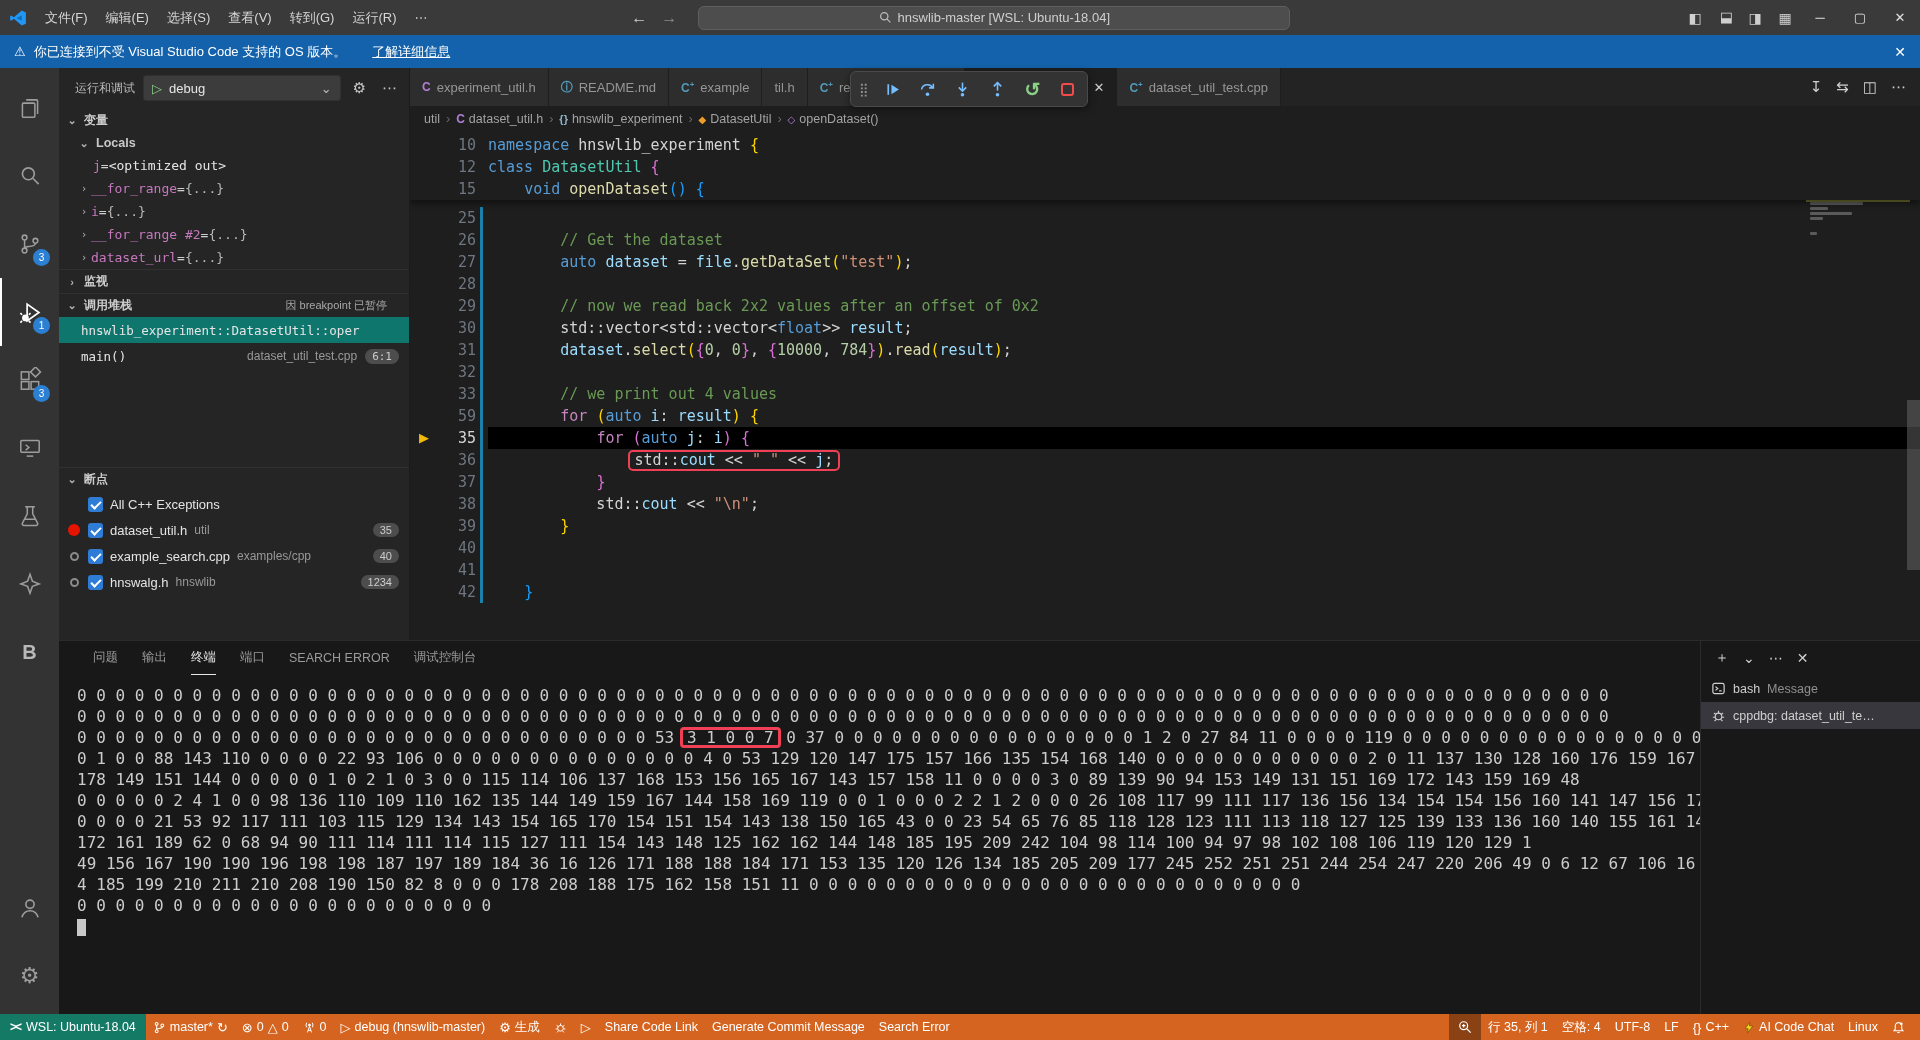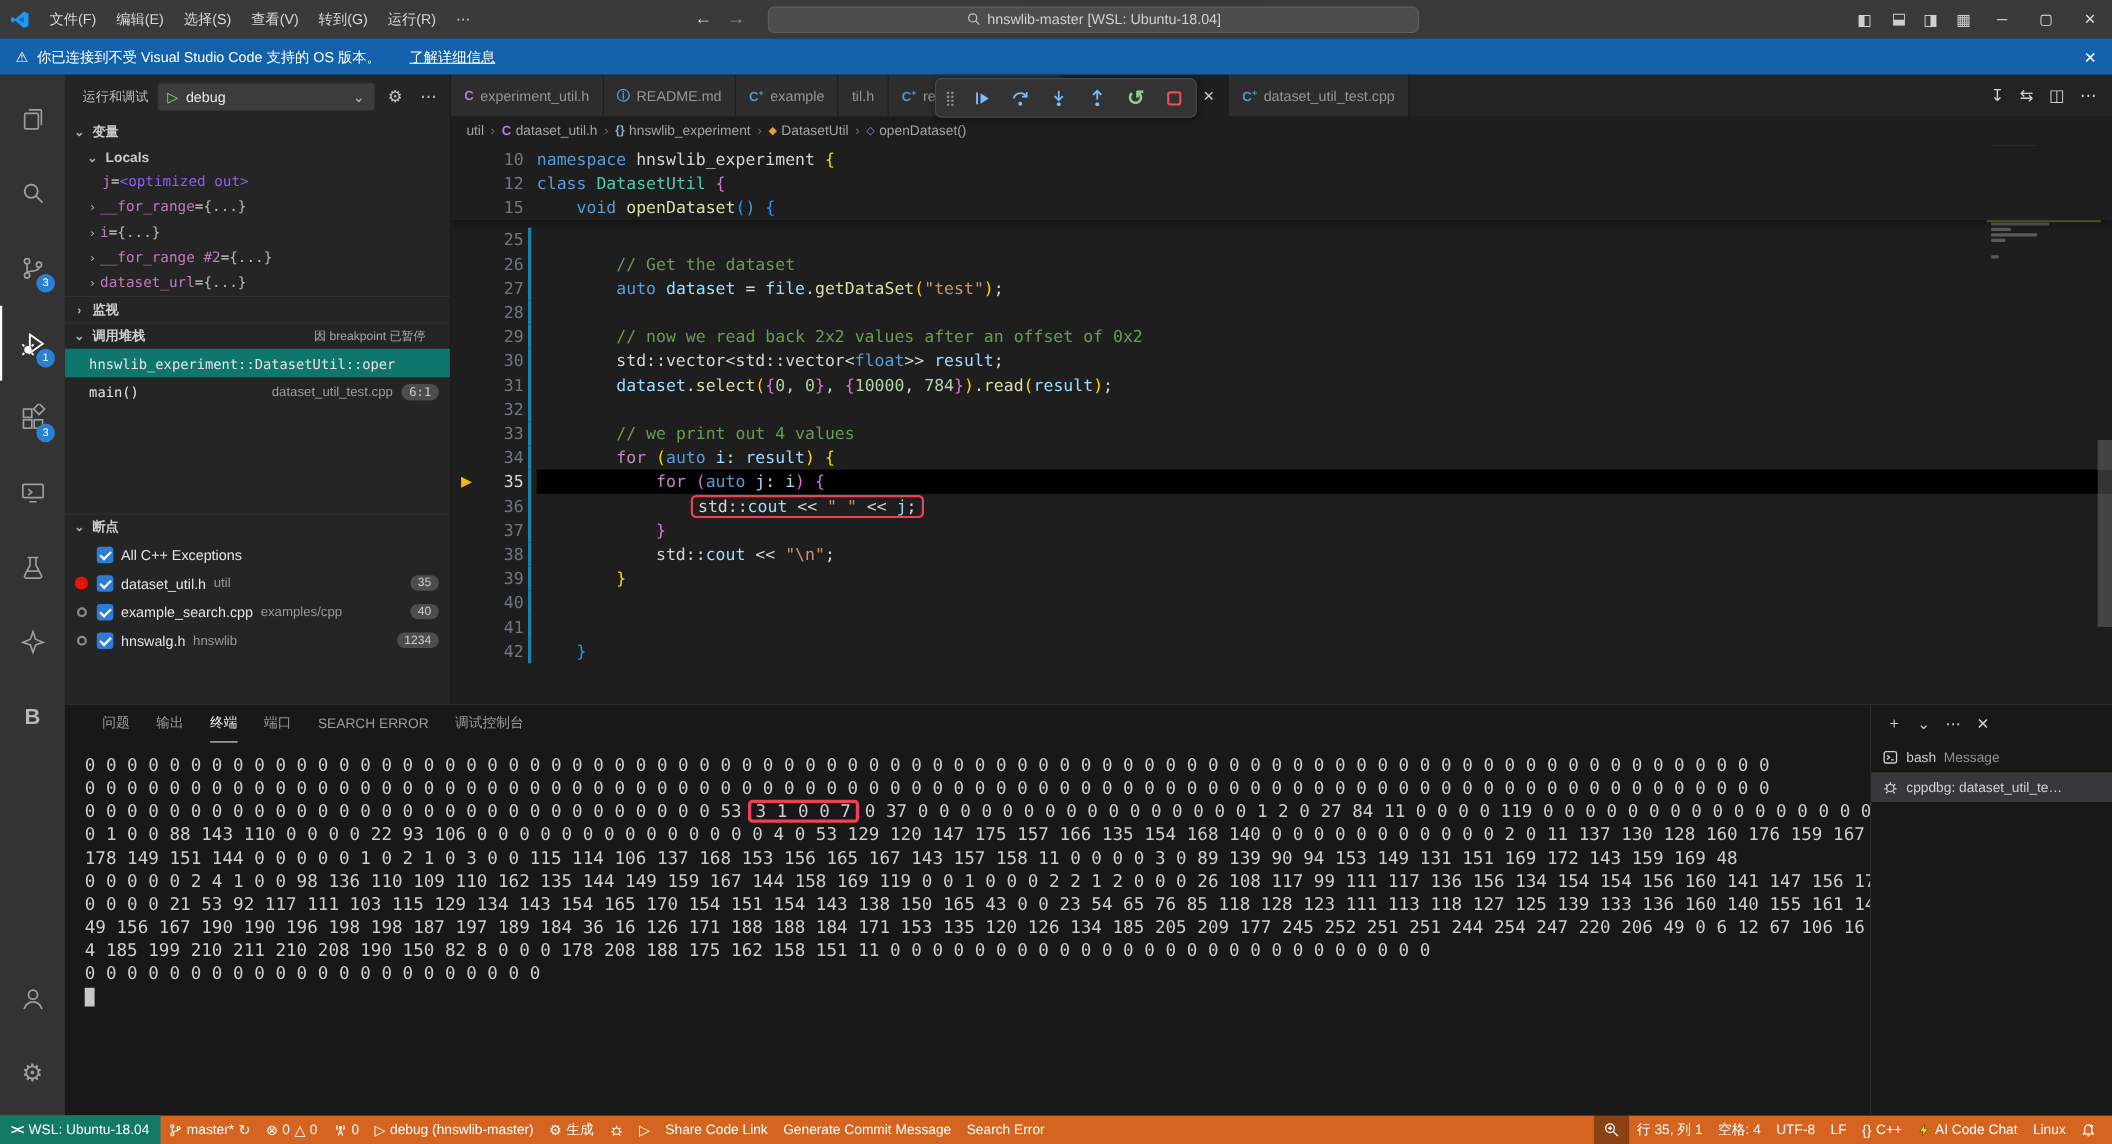--- a/index.html
+++ b/index.html
@@ -45,21 +45,21 @@
   .sb-iconbtn{color:#c5c5c5;font-size:15px;padding:0 4px}
   .sect-head{height:24px;display:flex;align-items:center;gap:5px;padding-left:6px;font-size:12px;font-weight:bold;color:#cccccc;border-top:1px solid #313132}
   .sect-note{margin-left:auto;margin-right:22px;font-weight:normal;font-size:11px;color:#a8a8a8}
   .chevron{color:#b0b0b0;font-size:11px;width:14px;text-align:center}
   .grp-head{height:22px;display:flex;align-items:center;gap:5px;padding-left:18px;font-size:12.5px;font-weight:bold;color:#c8c8c8}
   .var-row{height:23px;display:flex;align-items:center;padding-left:34px;font-size:13px;white-space:nowrap}
   .var-row .chevron{margin-left:-16px}
   .var-name{color:#c678bd}
   .var-op{color:#cfcfcf}
   .var-val{color:#b9b9b9}
-  .var-val.dim{color:#8b5cf6}
+  .var-val.dim{color:#e5e5e5}
   .frame-row{height:26px;display:flex;align-items:center;padding:0 10px 0 22px;font-size:12.5px;white-space:nowrap;overflow:hidden}
   .frame-row.selected{background:#0f766e}
   .frame-name{color:#e4e4e4}
   .frame-file{margin-left:auto;color:#9a9a9a;font-size:12px;font-family:"Liberation Sans",sans-serif}
   .pill{background:#4d4d4d;border-radius:10px;padding:1px 7px;font-size:11px;color:#cccccc;margin-left:8px}
   .callstack-body{min-height:150px}
   .bp-row{height:26px;display:flex;align-items:center;gap:7px;padding:0 10px 0 8px;font-size:13px;white-space:nowrap}
   .dotcol{width:14px;display:flex;justify-content:center}
   .dot-red{width:12px;height:12px;border-radius:50%;background:#e51400}
   .dot-gray{width:9px;height:9px;border-radius:50%;border:2px solid #8b8b8b}
@@ -564,21 +564,21 @@
                 <span class="lcontent"></span>
               </div>
               <div class="code-line">
                 <span class="glyphcol"></span>
                 <span class="lnum">33</span>
                 <span class="gbar changed"></span>
                 <span class="lcontent"><span class="tk-pl">        </span><span class="tk-cm">// we print out 4 values</span></span>
               </div>
               <div class="code-line">
                 <span class="glyphcol"></span>
-                <span class="lnum">34</span>
+                <span class="lnum">59</span>
                 <span class="gbar changed"></span>
                 <span class="lcontent"><span class="tk-pl">        </span><span class="tk-ctrl">for</span><span class="tk-pl"> </span><span class="tk-b1">(</span><span class="tk-kw">auto</span><span class="tk-pl"> </span><span class="tk-var">i</span><span class="tk-pl">: </span><span class="tk-var">result</span><span class="tk-b1">)</span><span class="tk-pl"> </span><span class="tk-b1">{</span></span>
               </div>
               <div class="code-line current">
                 <span class="glyphcol">▶</span>
                 <span class="lnum cur">35</span>
                 <span class="gbar changed"></span>
                 <span class="lcontent"><span class="tk-pl">            </span><span class="tk-ctrl">for</span><span class="tk-pl"> </span><span class="tk-b2">(</span><span class="tk-kw">auto</span><span class="tk-pl"> </span><span class="tk-var">j</span><span class="tk-pl">: </span><span class="tk-var">i</span><span class="tk-b2">)</span><span class="tk-pl"> </span><span class="tk-b2">{</span></span>
               </div>
               <div class="code-line">
@@ -664,20 +664,21 @@
             <div class="ptab">调试控制台</div>
           </div>
         <div class="term" id="term-rows">
             <div class="trow">0 0 0 0 0 0 0 0 0 0 0 0 0 0 0 0 0 0 0 0 0 0 0 0 0 0 0 0 0 0 0 0 0 0 0 0 0 0 0 0 0 0 0 0 0 0 0 0 0 0 0 0 0 0 0 0 0 0 0 0 0 0 0 0 0 0 0 0 0 0 0 0 0 0 0 0 0 0 0 0</div>
             <div class="trow">0 0 0 0 0 0 0 0 0 0 0 0 0 0 0 0 0 0 0 0 0 0 0 0 0 0 0 0 0 0 0 0 0 0 0 0 0 0 0 0 0 0 0 0 0 0 0 0 0 0 0 0 0 0 0 0 0 0 0 0 0 0 0 0 0 0 0 0 0 0 0 0 0 0 0 0 0 0 0 0</div>
             <div class="trow"><span>0 0 0 0 0 0 0 0 0 0 0 0 0 0 0 0 0 0 0 0 0 0 0 0 0 0 0 0 0 0 53 </span><span class="ann2">3 1 0 0 7</span><span> 0 37 0 0 0 0 0 0 0 0 0 0 0 0 0 0 0 0 1 2 0 27 84 11 0 0 0 0 119 0 0 0 0 0 0 0 0 0 0 0 0 0 0 0 0 0 0 0 0 0 0 0</span></div>
             <div class="trow">0 1 0 0 88 143 110 0 0 0 0 22 93 106 0 0 0 0 0 0 0 0 0 0 0 0 0 0 4 0 53 129 120 147 175 157 166 135 154 168 140 0 0 0 0 0 0 0 0 0 0 0 2 0 11 137 130 128 160 176 159 167</div>
             <div class="trow">178 149 151 144 0 0 0 0 0 1 0 2 1 0 3 0 0 115 114 106 137 168 153 156 165 167 143 157 158 11 0 0 0 0 3 0 89 139 90 94 153 149 131 151 169 172 143 159 169 48</div>
             <div class="trow">0 0 0 0 0 2 4 1 0 0 98 136 110 109 110 162 135 144 149 159 167 144 158 169 119 0 0 1 0 0 0 2 2 1 2 0 0 0 26 108 117 99 111 117 136 156 134 154 154 156 160 141 147 156 178 0 3</div>
             <div class="trow">0 0 0 0 21 53 92 117 111 103 115 129 134 143 154 165 170 154 151 154 143 138 150 165 43 0 0 23 54 65 76 85 118 128 123 111 113 118 127 125 139 133 136 160 140 155 161 144 155</div>
+            <div class="trow">172 161 189 62 0 68 94 90 111 114 111 114 115 127 111 154 143 148 125 162 162 144 148 185 195 209 242 104 98 114 100 94 97 98 102 108 106 119 120 129 1</div>
             <div class="trow">49 156 167 190 190 196 198 198 187 197 189 184 36 16 126 171 188 188 184 171 153 135 120 126 134 185 205 209 177 245 252 251 251 244 254 247 220 206 49 0 6 12 67 106 16 5</div>
             <div class="trow">4 185 199 210 211 210 208 190 150 82 8 0 0 0 178 208 188 175 162 158 151 11 0 0 0 0 0 0 0 0 0 0 0 0 0 0 0 0 0 0 0 0 0 0 0 0 0 0</div>
             <div class="trow">0 0 0 0 0 0 0 0 0 0 0 0 0 0 0 0 0 0 0 0 0 0</div>
             <div class="trow"><span class="cursor"></span></div>
           </div>
       </div>
       <div class="panel-right">
         <div class="panel-actions">
           <span>＋</span>
           <span>⌄</span>

